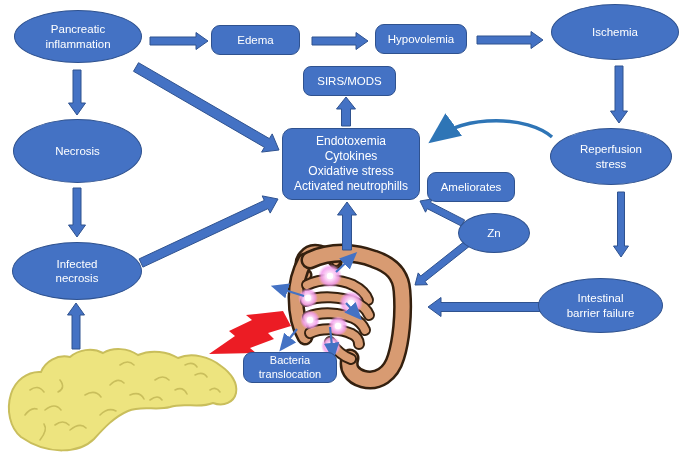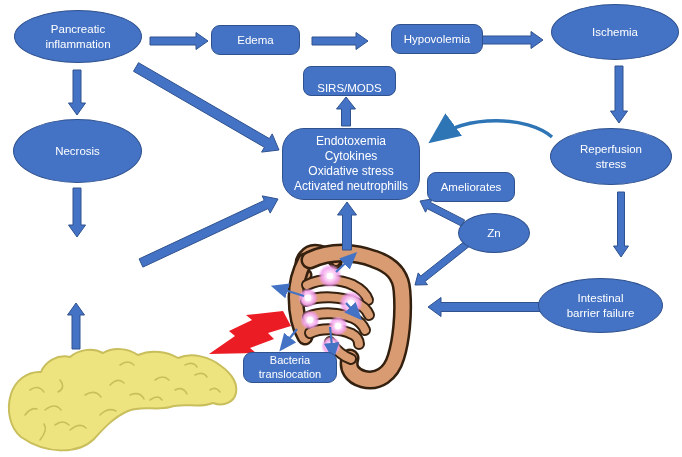--- a/index.html
+++ b/index.html
@@ -10,22 +10,22 @@
   }
   .art{position:absolute;left:0;top:0;}
   .node{
     position:absolute;display:flex;flex-direction:column;align-items:center;justify-content:center;
     color:var(--text,#fff);text-align:center;box-sizing:border-box;
     font-size:11.5px;line-height:1.25;z-index:2;
   }
   .node div{white-space:nowrap;}
   .ellipse{border-radius:50%;background:var(--shape_fill);border:1.6px solid var(--shape_border);}
   .rect{border-radius:9px;background:var(--shape_fill);border:1.6px solid var(--shape_border);}
-  .r8{border-radius:8px;justify-content:flex-end;}
-  .r10{border-radius:22px;}
+  .r8{border-radius:8px;}
+  .r10{border-radius:10px;}
   .big-box{font-size:12px;line-height:15px;}
 </style>
 </head>
 <body>
 
 <div class="stage">
 
   <svg id="art" class="art" width="682" height="457" viewBox="0 0 682 457">
       <defs>
         <radialGradient id="spotGrad">
@@ -124,21 +124,21 @@
 
   <div class="node ellipse" style="left:14px;top:10px;width:128px;height:53px;">
     <div>Pancreatic</div>
     <div>inflammation</div>
   </div>
 
   <div class="node rect" style="left:211px;top:25px;width:89px;height:30px;">
     <div>Edema</div>
   </div>
 
-  <div class="node rect" style="left:375px;top:24px;width:92px;height:30px;margin-left:16px;">
+  <div class="node rect" style="left:375px;top:24px;width:92px;height:30px;">
     <div>Hypovolemia</div>
   </div>
 
   <div class="node ellipse" style="left:551px;top:4px;width:128px;height:56px;">
     <div>Ischemia</div>
   </div>
 
   <div class="node rect r8" style="left:303px;top:66px;width:93px;height:30px;">
     <div>SIRS/MODS</div>
   </div>
@@ -160,20 +160,24 @@
   </div>
 
   <div class="node rect" style="left:427px;top:172px;width:88px;height:30px;">
     <div>Ameliorates</div>
   </div>
 
   <div class="node ellipse" style="left:458px;top:213px;width:72px;height:40px;">
     <div>Zn</div>
   </div>
 
+  <div class="node ellipse" style="left:12px;top:242px;width:130px;height:58px;">
+    <div>Infected</div>
+    <div>necrosis</div>
+  </div>
 
   <div class="node ellipse" style="left:538px;top:278px;width:125px;height:55px;">
     <div>Intestinal</div>
     <div>barrier failure</div>
   </div>
 
   <div class="node rect" style="left:243px;top:352px;width:94px;height:31px;font-size:11px;">
     <div>Bacteria</div>
     <div>translocation</div>
   </div>

